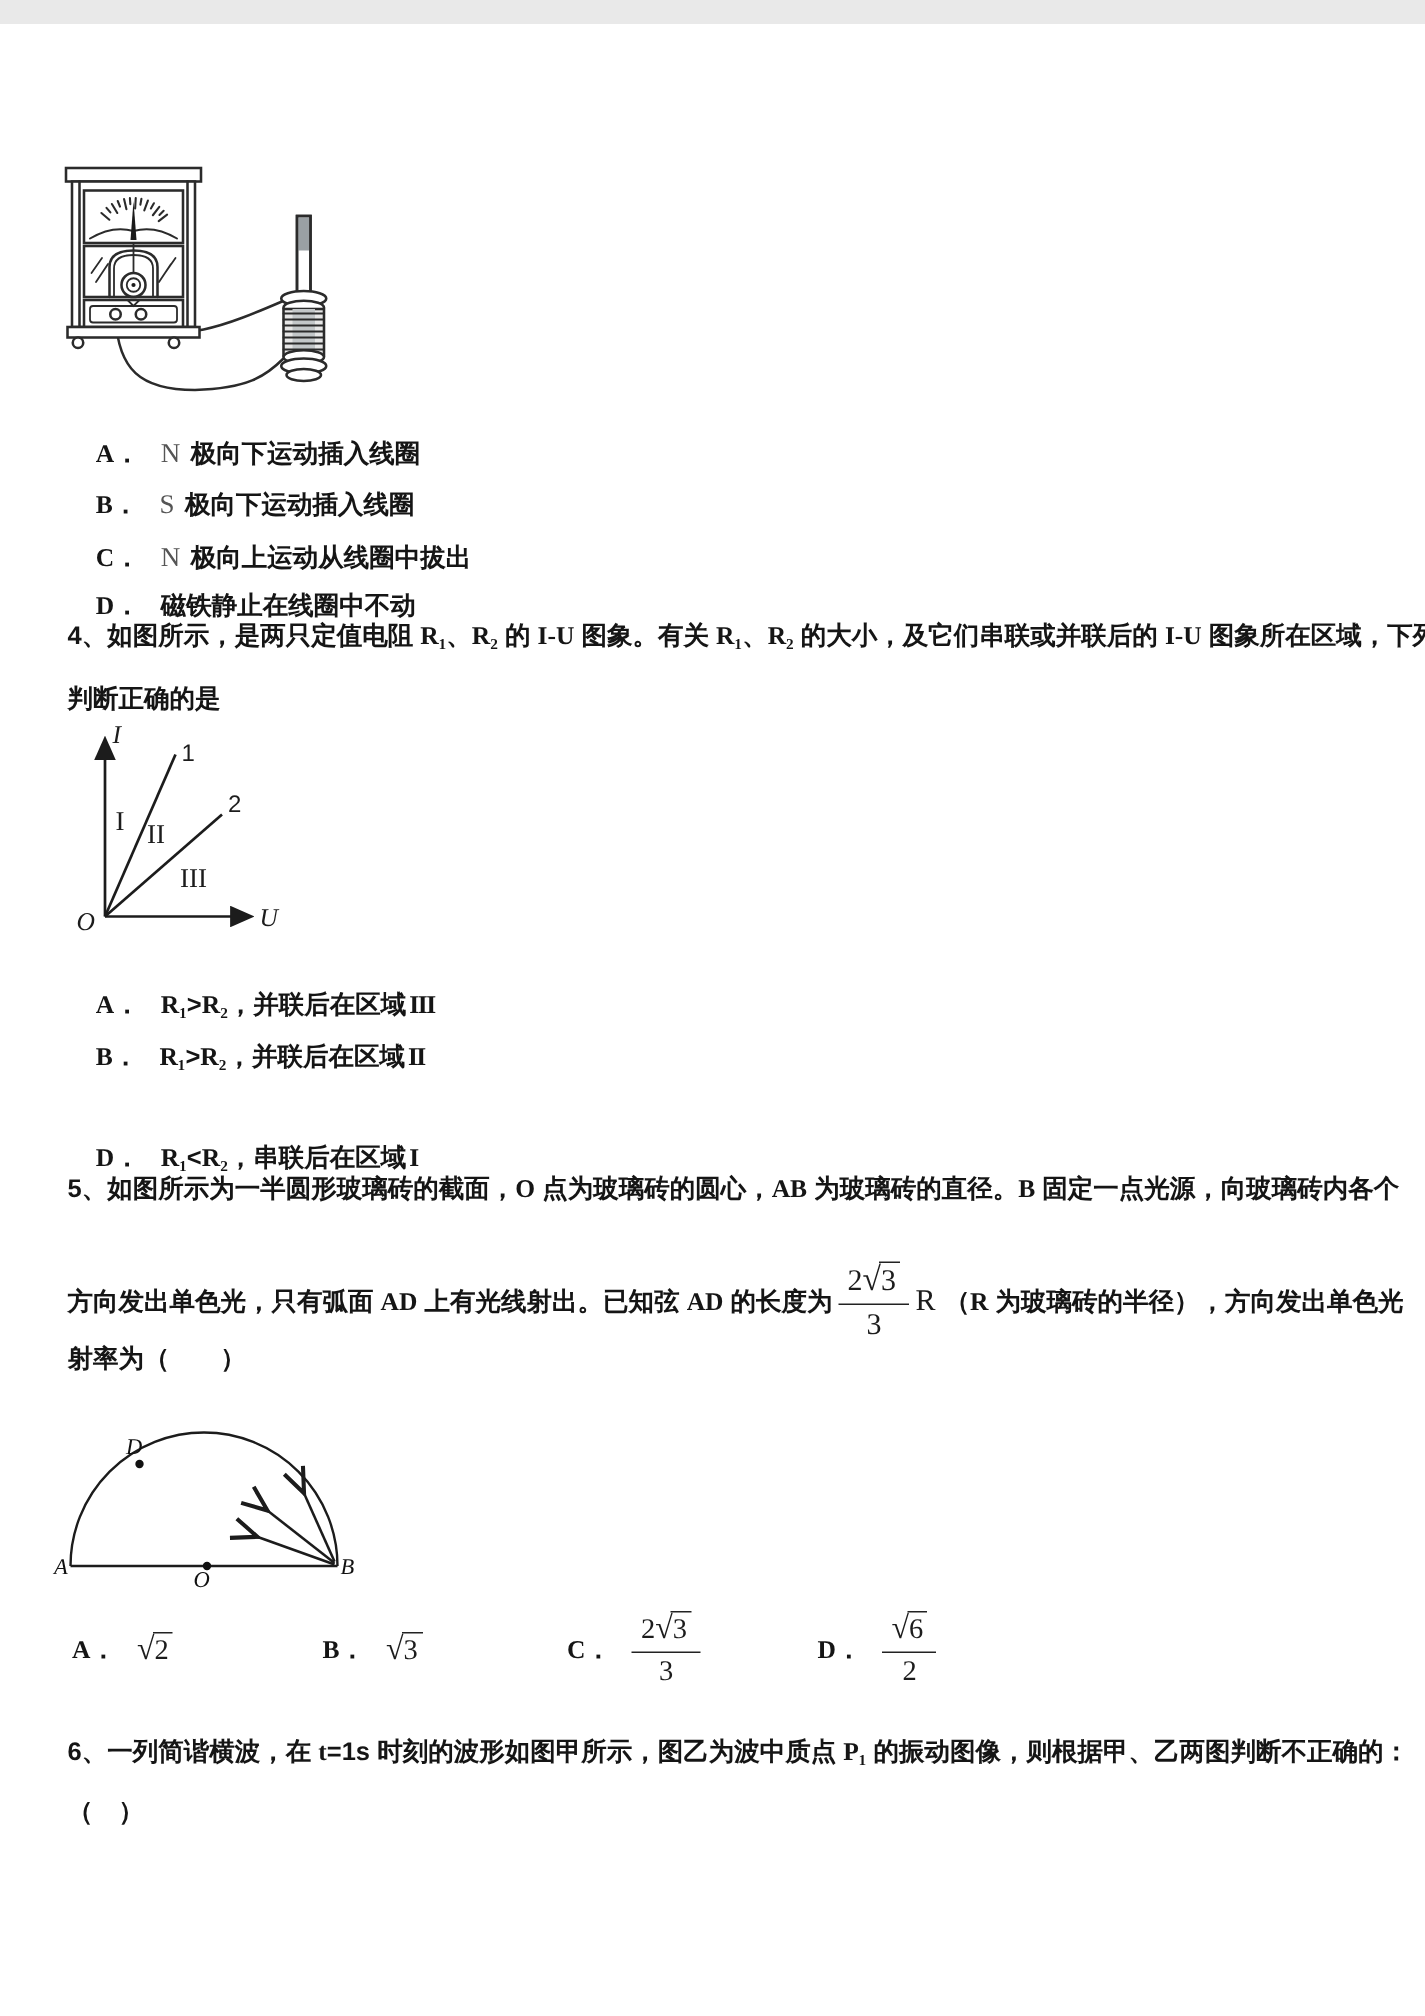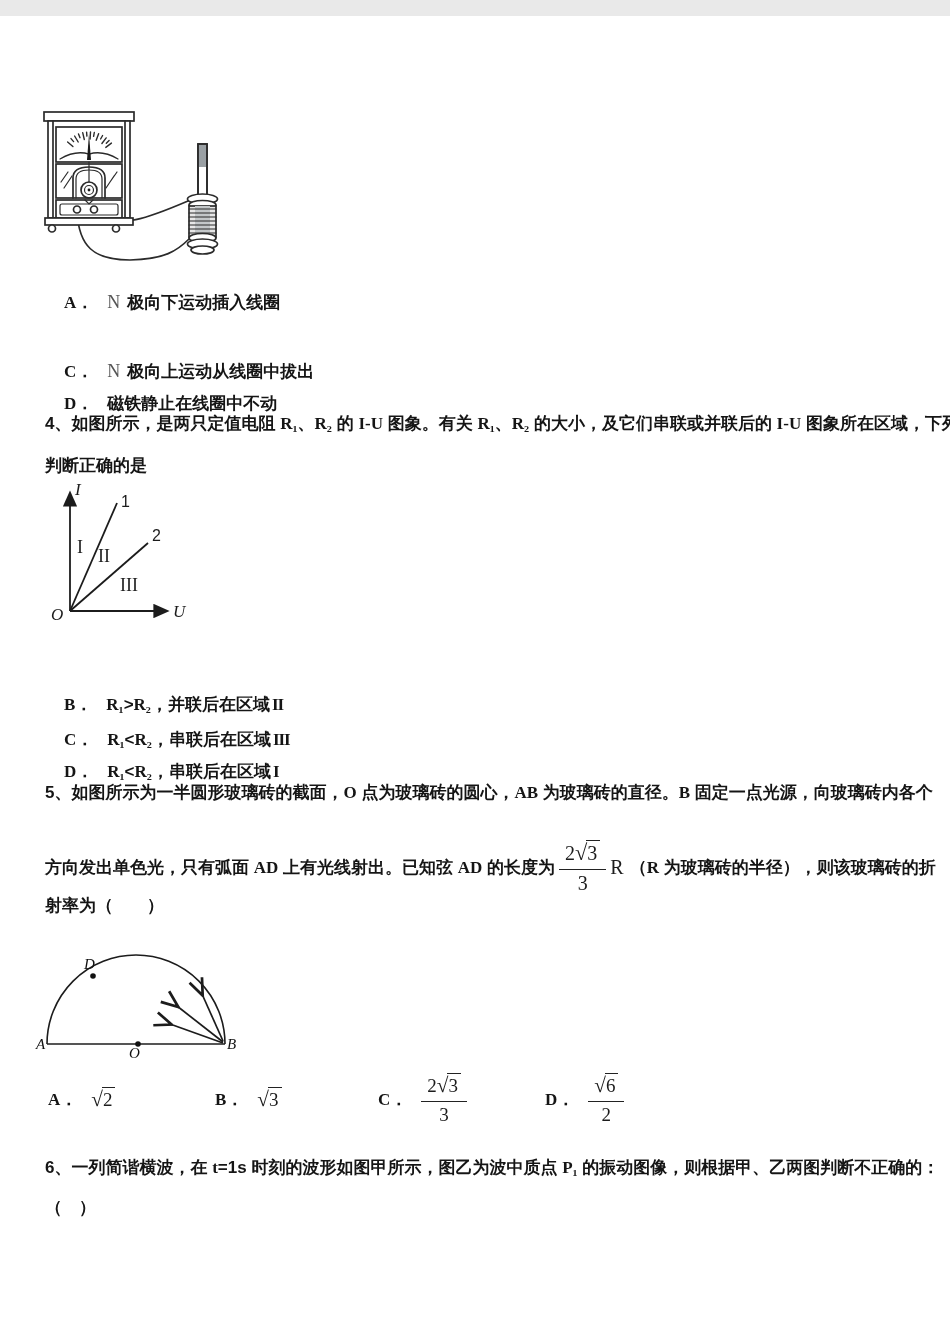--- a/index.html
+++ b/index.html
@@ -90,20 +90,23 @@
         <ellipse cx="167.5" cy="134" rx="13.5" ry="4.5" fill="#fff"></ellipse>
         <ellipse cx="167.5" cy="140" rx="15" ry="5" fill="#fff"></ellipse>
         <ellipse cx="167.5" cy="146" rx="11.5" ry="4" fill="#fff"></ellipse>
       </g>
     </g>
   </svg>
 
   <div class="optrow" style="top:255px">
     <span class="optlabel">A．</span><span class="q3var">N</span><span>极向下运动插入线圈</span>
   </div>
+  <div class="optrow" style="top:289px">
+    <span class="optlabel">B．</span><span class="q3var">S</span><span>极向下运动插入线圈</span>
+  </div>
   <div class="optrow" style="top:324px">
     <span class="optlabel">C．</span><span class="q3var">N</span><span>极向上运动从线圈中拔出</span>
   </div>
   <div class="optrow" style="top:356px">
     <span class="optlabel">D．</span><span>磁铁静止在线圈中不动</span>
   </div>
 
   <div class="line" style="left:45px;top:396px"><span>4、如图所示，是两只定值电阻 </span><span class="v">R₁</span><span>、</span><span class="v">R₂</span><span> 的 </span><span class="v">I-U</span><span> 图象。有关 </span><span class="v">R₁</span><span>、</span><span class="v">R₂</span><span> 的大小，及它们串联或并联后的 </span><span class="v">I-U</span><span> 图象所在区域，下列</span></div>
   <div class="line" style="left:45px;top:438px">判断正确的是</div>
 
@@ -122,40 +125,40 @@
     <text class="axlbl" x="35" y="17">I</text>
     <text class="axlbl" x="133" y="139">U</text>
     <text class="axlbl" x="11" y="142">O</text>
     <text class="linelbl" x="81" y="29">1</text>
     <text class="linelbl" x="112" y="63">2</text>
     <text class="reglbl" x="37" y="75">I</text>
     <text class="reglbl" x="58" y="84">II</text>
     <text class="reglbl" x="80" y="113">III</text>
   </svg>
 
+  <div class="optrow" style="top:622px">
+    <span class="optlabel">A．</span><span><span class="v">R₁</span><span>&gt;</span><span class="v">R₂</span><span>，并联后在区域</span><span class="rn">III</span></span>
+  </div>
   <div class="optrow" style="top:657px">
     <span class="optlabel">B．</span><span><span class="v">R₁</span><span>&gt;</span><span class="v">R₂</span><span>，并联后在区域</span><span class="rn">II</span></span>
-  </div>
-  <div class="optrow" style="top:692px">
-    <span class="optlabel">C．</span><span><span class="v">R₁</span><span>&lt;</span><span class="v">R₂</span><span>，串联后在区域</span><span class="rn">III</span></span>
   </div>
   <div class="optrow" style="top:724px">
     <span class="optlabel">D．</span><span><span class="v">R₁</span><span>&lt;</span><span class="v">R₂</span><span>，串联后在区域</span><span class="rn">I</span></span>
   </div>
 
   <div class="line" style="left:45px;top:765px"><span>5、如图所示为一半圆形玻璃砖的截面，</span><span class="v">O</span><span> 点为玻璃砖的圆心，</span><span class="v">AB</span><span> 为玻璃砖的直径。</span><span class="v">B</span><span> 固定一点光源，向玻璃砖内各个</span></div>
 
   <div class="q5l2">
     <span class="line" style="position:static"><span>方向发出单色光，只有弧面 </span><span class="v">AD</span><span> 上有光线射出。已知弦 </span><span class="v">AD</span><span> 的长度为</span></span>
     <span class="math frac">
       <span class="num"><span>2</span><span class="sqrt"><span class="sign">√</span><span class="rad">3</span></span></span>
       <span class="den">3</span>
     </span>
     <span class="math v suffix">R</span>
-    <span class="line" style="position:static"><span>（</span><span class="v">R</span><span> 为玻璃砖的半径），则该玻璃砖的折</span></span>
+    <span class="line" style="position:static"><span>（</span><span class="v">R</span><span> 为玻璃砖的半径），方向发出单色光</span></span>
   </div>
 
   <div class="line" style="left:45px;top:878px">射率为（　　）</div>
 
   <svg style="left:35px;top:928px" width="230" height="128" viewBox="0 0 230 128">
     <defs>
       <marker id="barb" markerWidth="12" markerHeight="10" refX="2" refY="5" orient="auto">
         <path d="M11,1 L1,5 L11,9" fill="none" stroke="#1c1c1c" stroke-width="1.6"></path>
       </marker>
     </defs>

